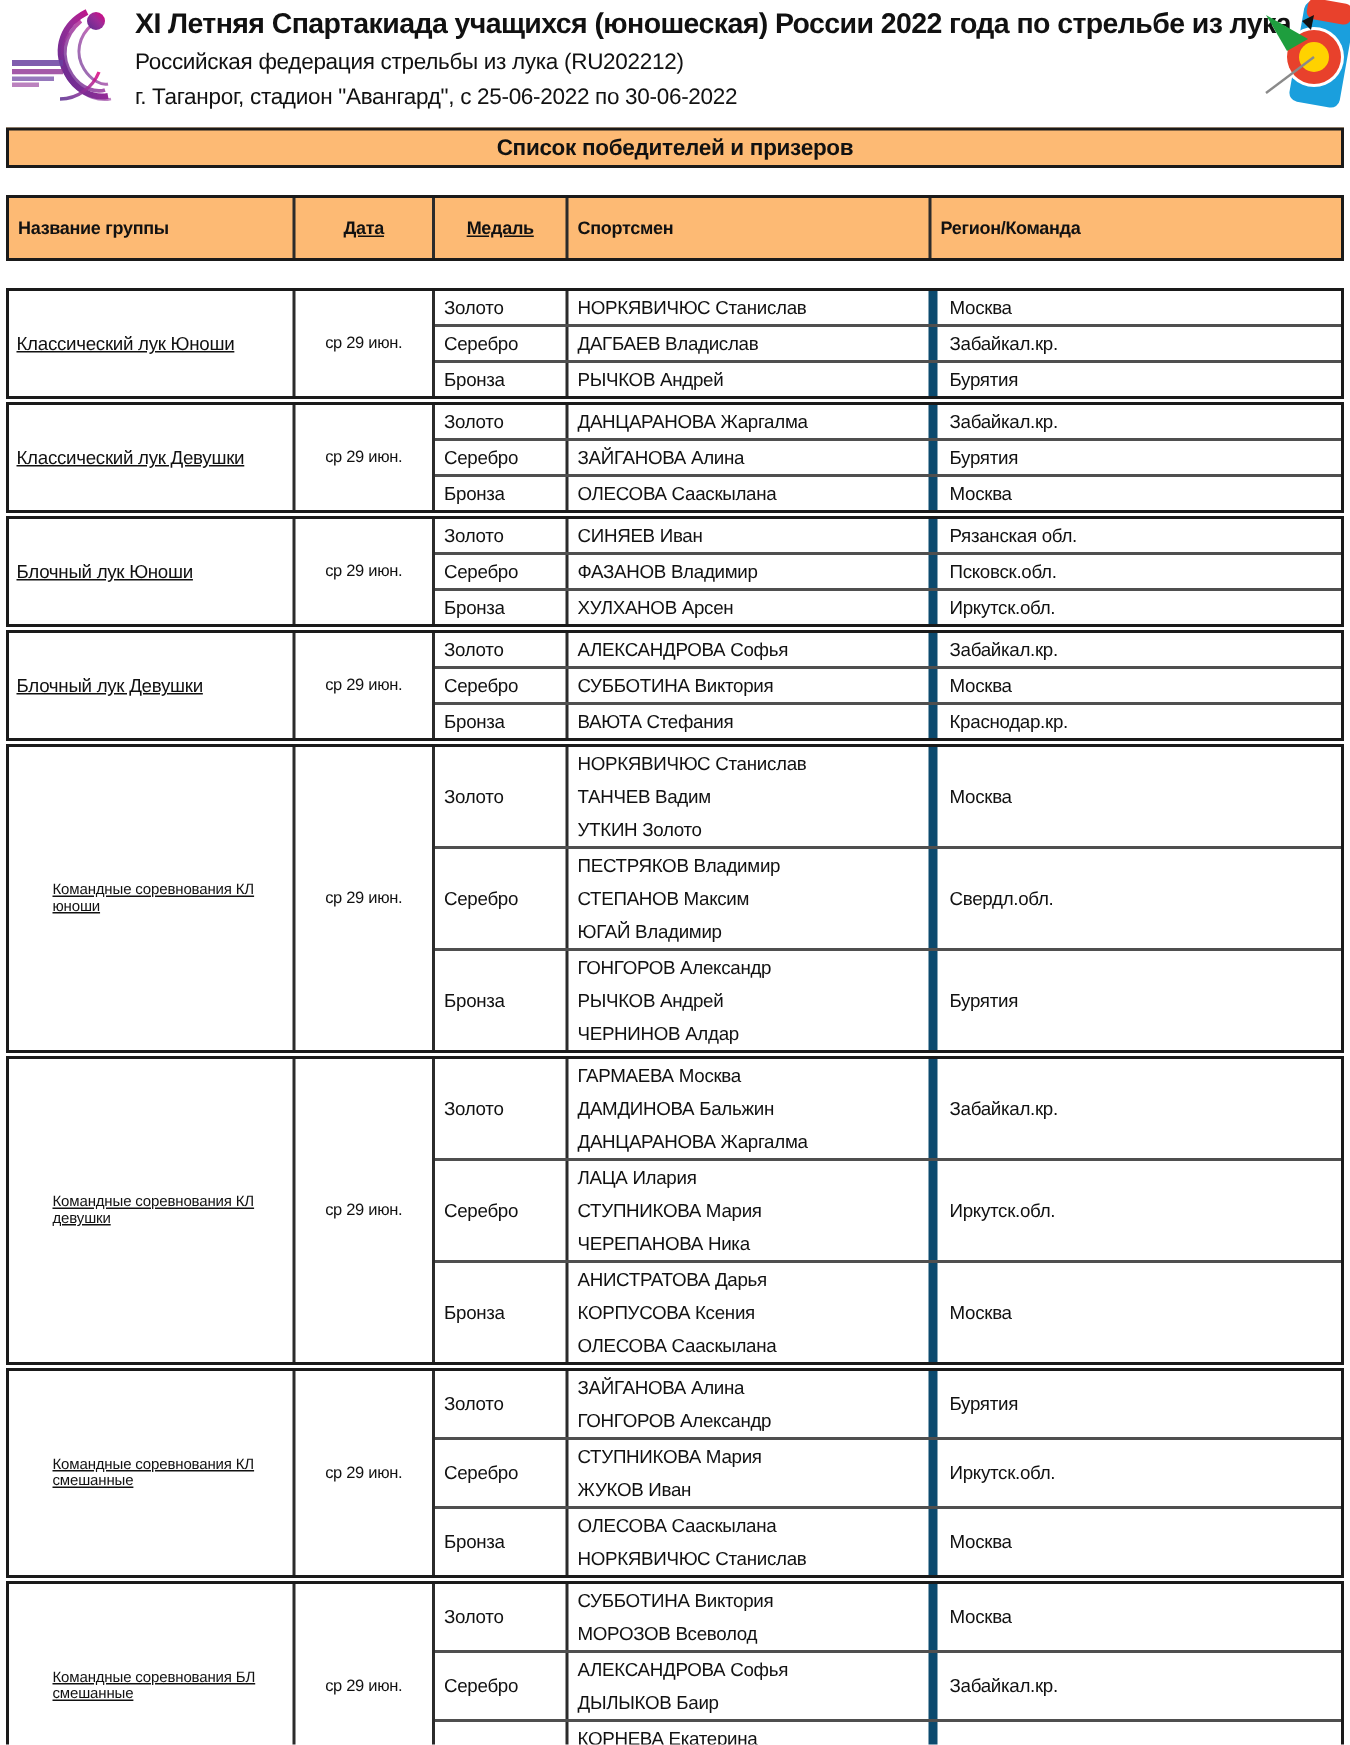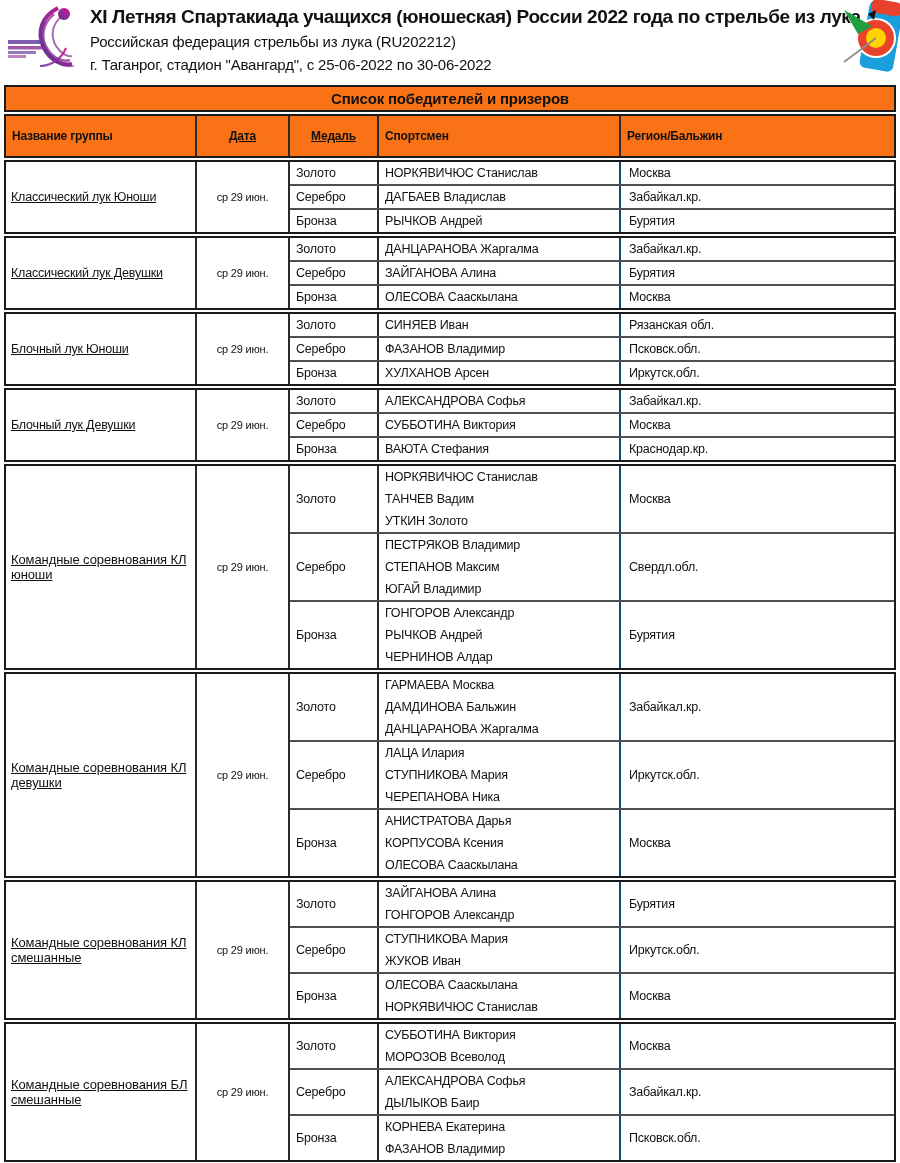--- a/index.html
+++ b/index.html
@@ -11,46 +11,46 @@
   .doc-header { position:relative; height:85px; }
   .logo-left { position:absolute; left:6px; top:2px; width:80px; height:78px; }
   .logo-right { position:absolute; right:0px; top:0px; width:58px; height:76px; }
   .titles { padding:5px 60px 0 90px; }
   .doc-title { font-size:19px; font-weight:bold; letter-spacing:-0.4px; line-height:24px;
                white-space:nowrap; }
   .doc-sub { font-size:15px; letter-spacing:-0.2px; line-height:21px; margin-top:2px; }
 
   
   .table-wrap { margin:0 4px; }
-  .bar { border:2px solid #1a1a1a; background:#f97316; margin-bottom:2px; }
+  .bar { border:2px solid #1a1a1a; background:#fdba74; margin-bottom:18px; }
   .section-title { height:27px; display:flex; align-items:center; justify-content:center;
                    font-size:15px; font-weight:bold; letter-spacing:-0.2px; }
   .col-header { height:44px; display:grid; grid-template-columns:189px 93px 89px 242px 1fr; }
   .hcell { font-size:12px; font-weight:bold; display:flex; align-items:center;
            padding-left:6px; letter-spacing:-0.2px; }
   .hcell.c1, .hcell.c2 { justify-content:center; padding-left:0;text-decoration:underline; }
   .hcell + .hcell { border-left:2px solid #2b2b2b; }
 
   .group { border:2px solid #1a1a1a; margin-bottom:2px; display:grid;
            grid-template-columns:189px 93px 1fr; background:#fff; }
   .gname { display:flex; align-items:center; padding-left:5px; font-size:12.5px;
            letter-spacing:-0.2px;text-decoration:underline; }
-  .gname.small { font-size:13px; letter-spacing:-0.1px; }
+  .gname.small { font-size:10px; letter-spacing:-0.1px;margin-left:24px; }
   .gdate { border-left:2px solid #2b2b2b; display:flex; align-items:center;
            justify-content:center; font-size:11px; letter-spacing:-0.2px; }
   .gmedals { border-left:2px solid #2b2b2b; display:flex; flex-direction:column; }
   .mblock { display:grid; grid-template-columns:87px 242px 1fr; }
   .mblock + .mblock { border-top:2px solid #4f4f4f; }
   .mcell { display:flex; align-items:center; padding-left:6px; font-size:12.5px;
            letter-spacing:-0.2px; }
   .acell { border-left:2px solid #2b2b2b; display:flex; flex-direction:column;
            justify-content:center; }
   .aline { height:22px; line-height:23px; padding-left:6px; font-size:12.5px;
            white-space:nowrap; letter-spacing:-0.2px; }
-  .rcell { border-left:2px solid #0c4a6e; display:flex; align-items:center;
+  .rcell { border-left:6px solid #0c4a6e; display:flex; align-items:center;
            padding-left:8px; font-size:12.5px; letter-spacing:-0.2px; }
 </style>
 </head>
 <body>
 
 <div class="page">
 
   <div class="doc-header">
 
     <div class="logo-left">
@@ -103,21 +103,21 @@
 
   <div class="table-wrap">
 
     <div class="bar section-title">Список победителей и призеров</div>
 
     <div class="bar col-header">
       <div class="hcell c0">Название группы</div>
       <div class="hcell c1">Дата</div>
       <div class="hcell c2">Медаль</div>
       <div class="hcell c3">Спортсмен</div>
-      <div class="hcell c4">Регион/Бальжин</div>
+      <div class="hcell c4">Регион/Команда</div>
     </div>
 
     <div id="groups">
         <div class="group">
           <div class="gname">Классический лук Юноши</div>
           <div class="gdate">ср 29 июн.</div>
           <div class="gmedals">
             <div class="mblock">
               <div class="mcell">Золото</div>
               <div class="acell">

